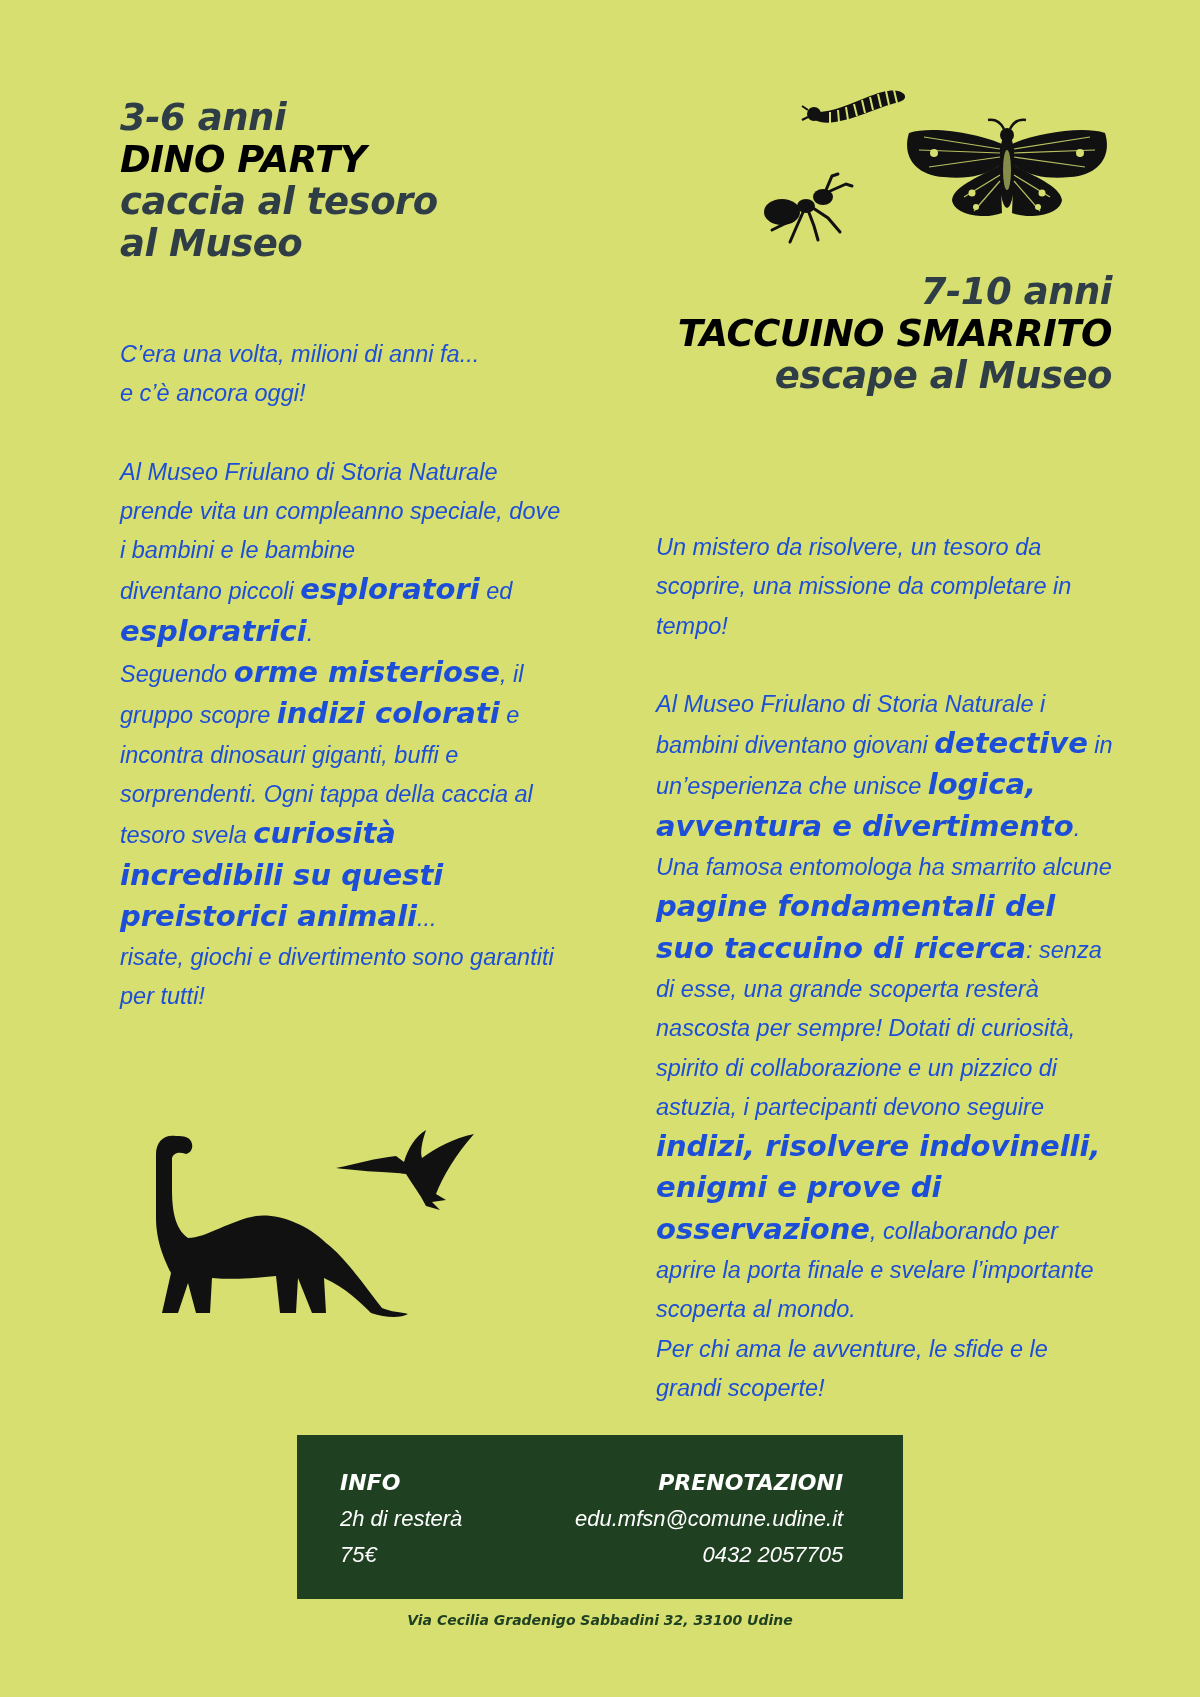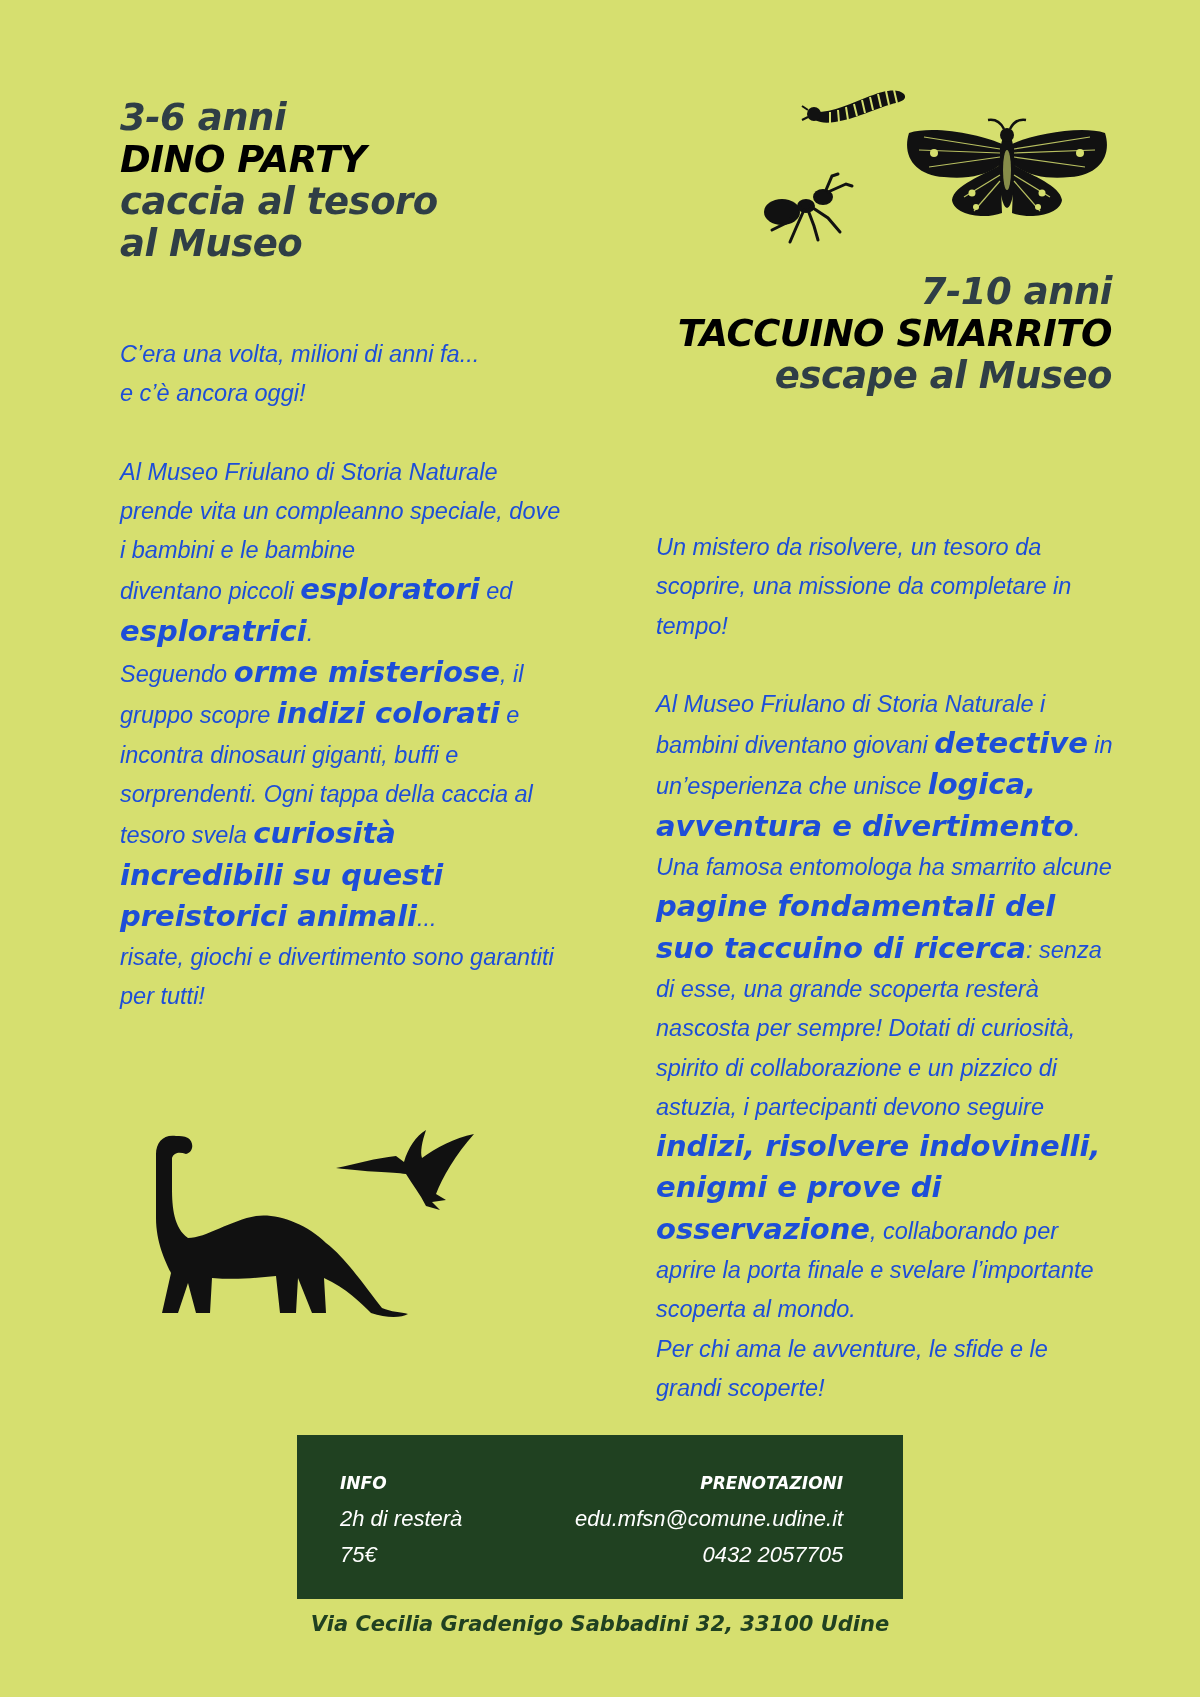--- a/index.html
+++ b/index.html
@@ -46,32 +46,32 @@
 
   #info-box {
     left: 297px; top: 1435px; width: 606px; height: 164px;
     background: #204121;
     color: #ffffff;
   }
   .info-col { position: absolute; top: 30px; font-size: 22px; line-height: 36px; }
   .info-col .label {
     font-family: "DejaVu Sans", "Liberation Sans", sans-serif;
     font-weight: bold;
-    font-size: 17px;
+    font-size: 22px;
     display: block;
   }
   .info-col span { display: block; }
   #info-col-1 { left: 43px; }
   #info-col-2 { left: 278px; text-align: right; }
 
   #address {
     left: 0; top: 1612px; width: 1200px; text-align: center;
     font-family: "DejaVu Sans", "Liberation Sans", sans-serif;
     font-weight: bold;
-    font-size: 21px;
+    font-size: 14px;
     color: #204121;
   }
 
   svg { display: block; }
 </style>
 </head>
 <body>
 
 <h1 id="left-title" class="abs headline">
   <span class="dark">3-6 anni</span>

